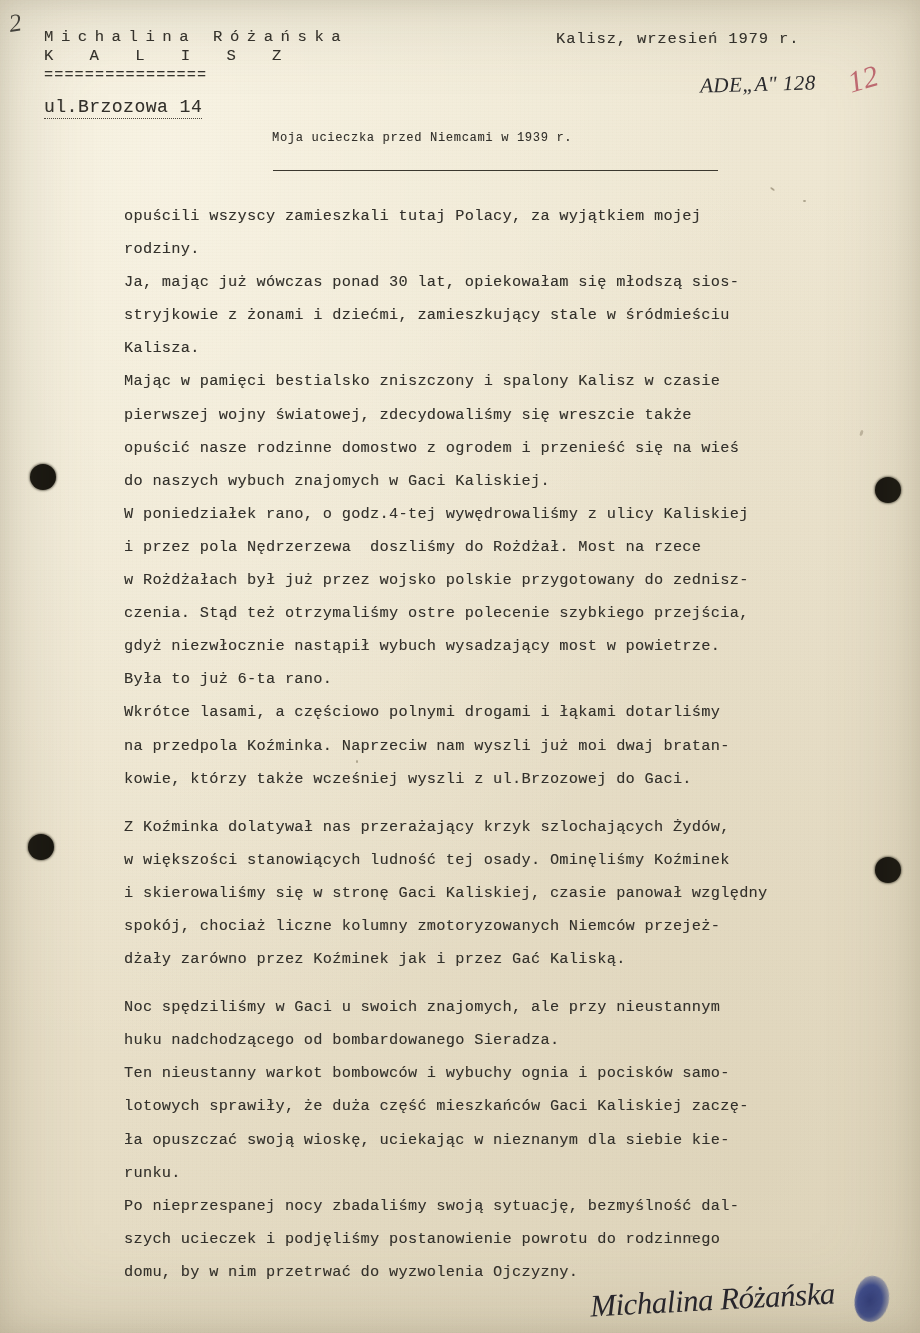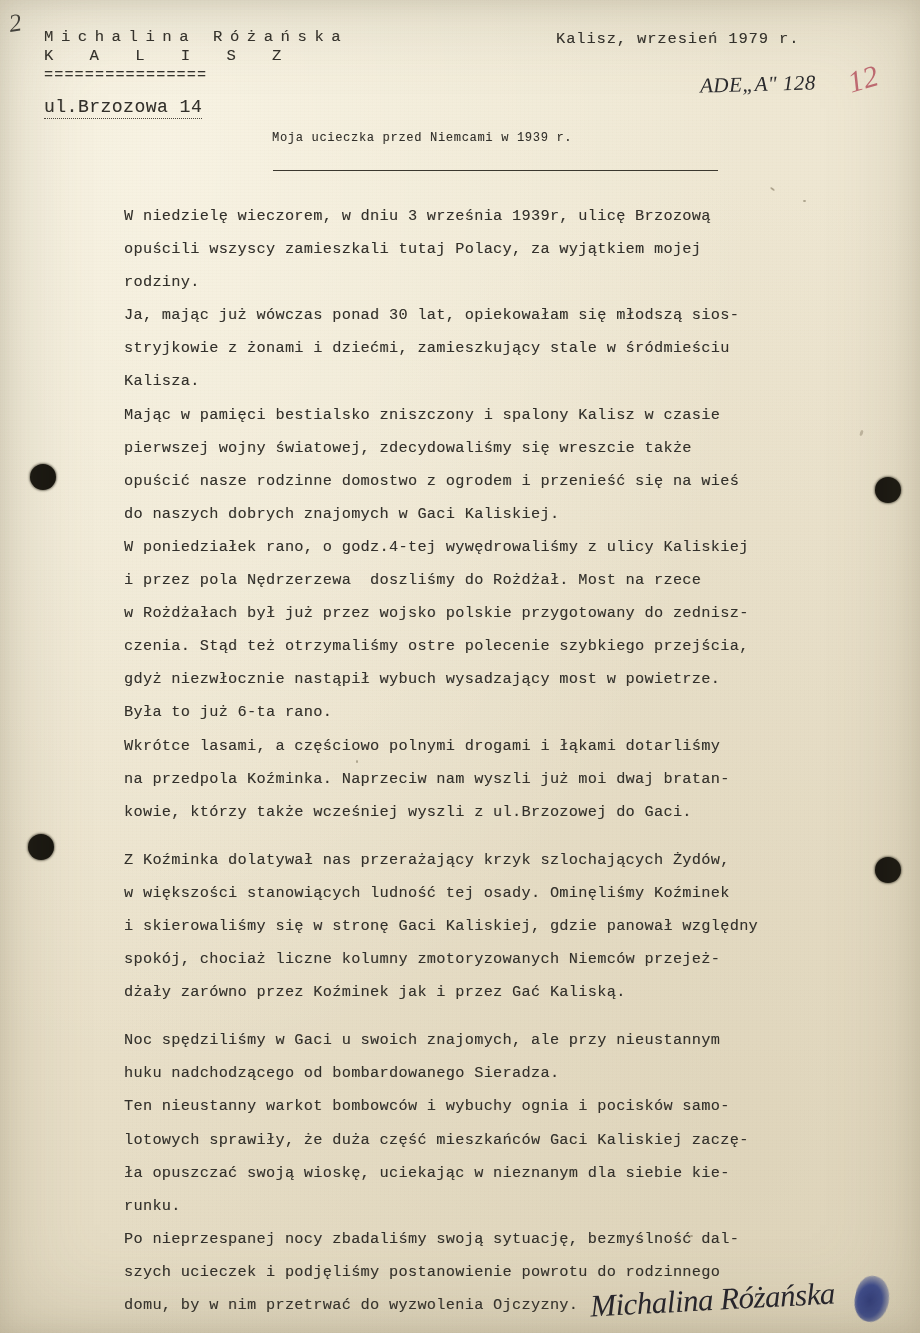--- a/index.html
+++ b/index.html
@@ -187,43 +187,42 @@
 
   <div id="placedate" class="typed">Kalisz, wrzesień 1979 r.</div>
 
   <div id="refmark">ADE„A" 128</div>
   <div id="redmark">12</div>
 
   <div id="title" class="typed">Moja ucieczka przed Niemcami w 1939 r.</div>
   <div id="title-rule"></div>
 
   <div id="body">
-      <div class="ln typed">W niedzielę wieczorem, w dniu 3 września 1939r, ulicę Brzozową</div>
       <div class="ln typed">opuścili wszyscy zamieszkali tutaj Polacy, za wyjątkiem mojej</div>
       <div class="ln typed">rodziny.</div>
       <div class="ln typed">Ja, mając już wówczas ponad 30 lat, opiekowałam się młodszą sios-</div>
       <div class="ln typed">stryjkowie z żonami i dziećmi, zamieszkujący stale w śródmieściu</div>
       <div class="ln typed">Kalisza.</div>
       <div class="ln typed">Mając w pamięci bestialsko zniszczony i spalony Kalisz w czasie</div>
       <div class="ln typed">pierwszej wojny światowej, zdecydowaliśmy się wreszcie także</div>
       <div class="ln typed">opuścić nasze rodzinne domostwo z ogrodem i przenieść się na wieś</div>
-      <div class="ln typed">do naszych dobrych znajomych w Gaci Kaliskiej.</div>
+      <div class="ln typed">do naszych wybuch znajomych w Gaci Kaliskiej.</div>
       <div class="ln typed">W poniedziałek rano, o godz.4-tej wywędrowaliśmy z ulicy Kaliskiej</div>
       <div class="ln typed">i przez pola Nędrzerzewa  doszliśmy do Rożdżał. Most na rzece</div>
       <div class="ln typed">w Rożdżałach był już przez wojsko polskie przygotowany do zednisz-</div>
       <div class="ln typed">czenia. Stąd też otrzymaliśmy ostre polecenie szybkiego przejścia,</div>
       <div class="ln typed">gdyż niezwłocznie nastąpił wybuch wysadzający most w powietrze.</div>
       <div class="ln typed">Była to już 6-ta rano.</div>
       <div class="ln typed">Wkrótce lasami, a częściowo polnymi drogami i łąkami dotarliśmy</div>
       <div class="ln typed">na przedpola Koźminka. Naprzeciw nam wyszli już moi dwaj bratan-</div>
       <div class="ln typed">kowie, którzy także wcześniej wyszli z ul.Brzozowej do Gaci.</div>
       <div class="gap"></div>
       <div class="ln typed">Z Koźminka dolatywał nas przerażający krzyk szlochających Żydów,</div>
       <div class="ln typed">w większości stanowiących ludność tej osady. Ominęliśmy Koźminek</div>
-      <div class="ln typed">i skierowaliśmy się w stronę Gaci Kaliskiej, gdzie panował względny</div>
+      <div class="ln typed">i skierowaliśmy się w stronę Gaci Kaliskiej, czasie panował względny</div>
       <div class="ln typed">spokój, chociaż liczne kolumny zmotoryzowanych Niemców przejeż-</div>
       <div class="ln typed">dżały zarówno przez Koźminek jak i przez Gać Kaliską.</div>
       <div class="gap"></div>
       <div class="ln typed">Noc spędziliśmy w Gaci u swoich znajomych, ale przy nieustannym</div>
       <div class="ln typed">huku nadchodzącego od bombardowanego Sieradza.</div>
       <div class="ln typed">Ten nieustanny warkot bombowców i wybuchy ognia i pocisków samo-</div>
       <div class="ln typed">lotowych sprawiły, że duża część mieszkańców Gaci Kaliskiej zaczę-</div>
       <div class="ln typed">ła opuszczać swoją wioskę, uciekając w nieznanym dla siebie kie-</div>
       <div class="ln typed">runku.</div>
       <div class="ln typed">Po nieprzespanej nocy zbadaliśmy swoją sytuację, bezmyślność dal-</div>

